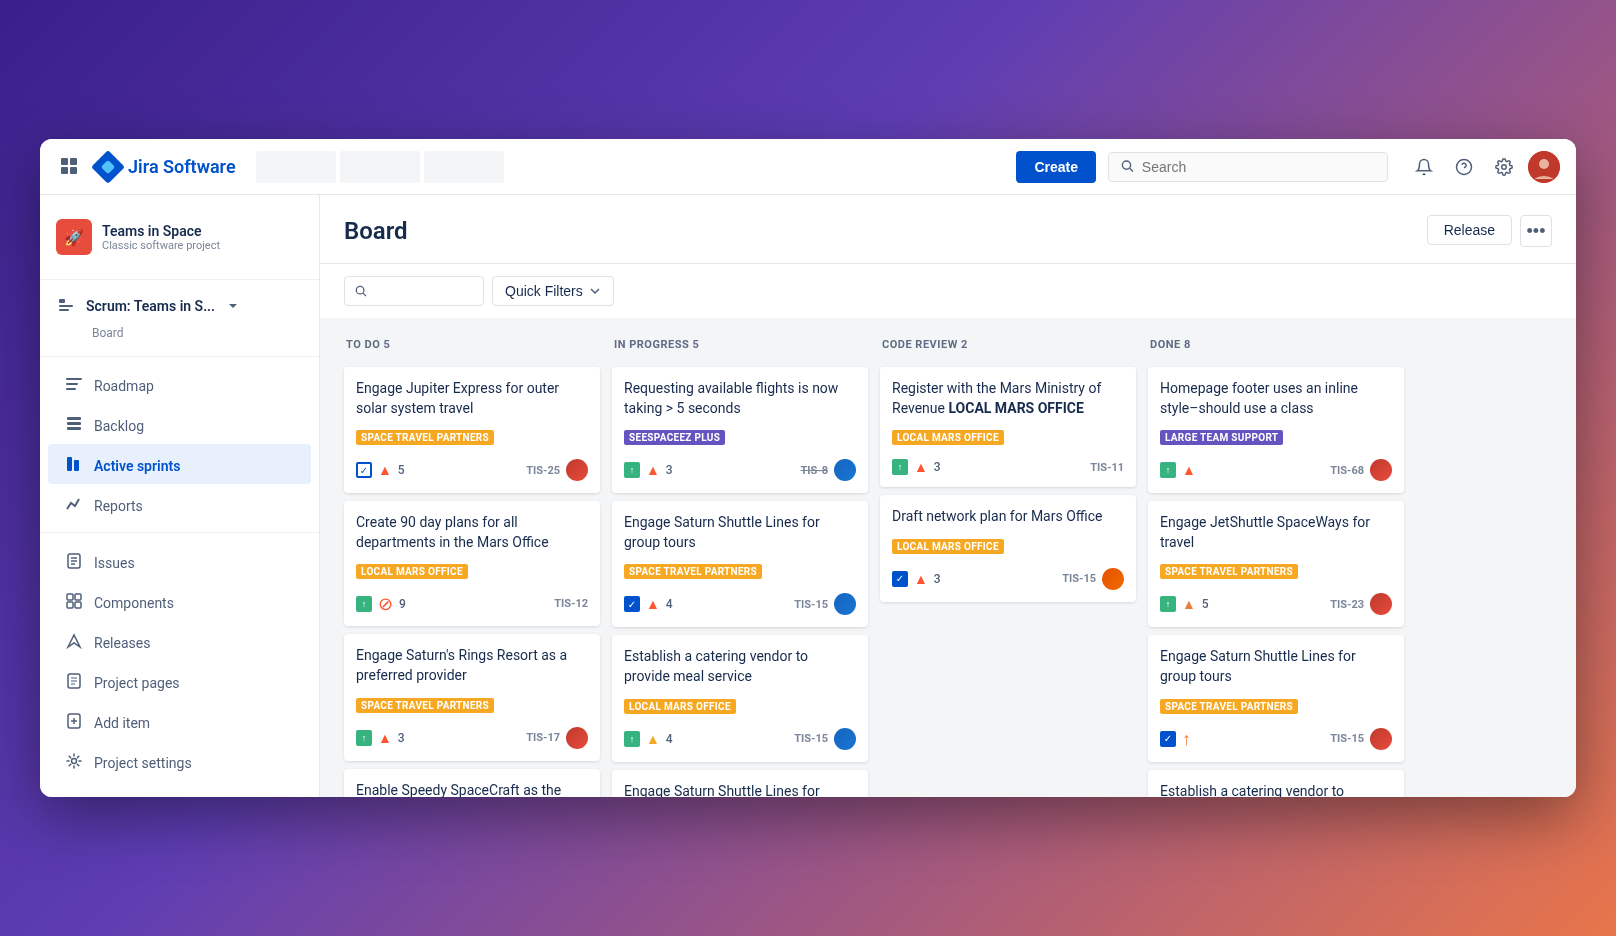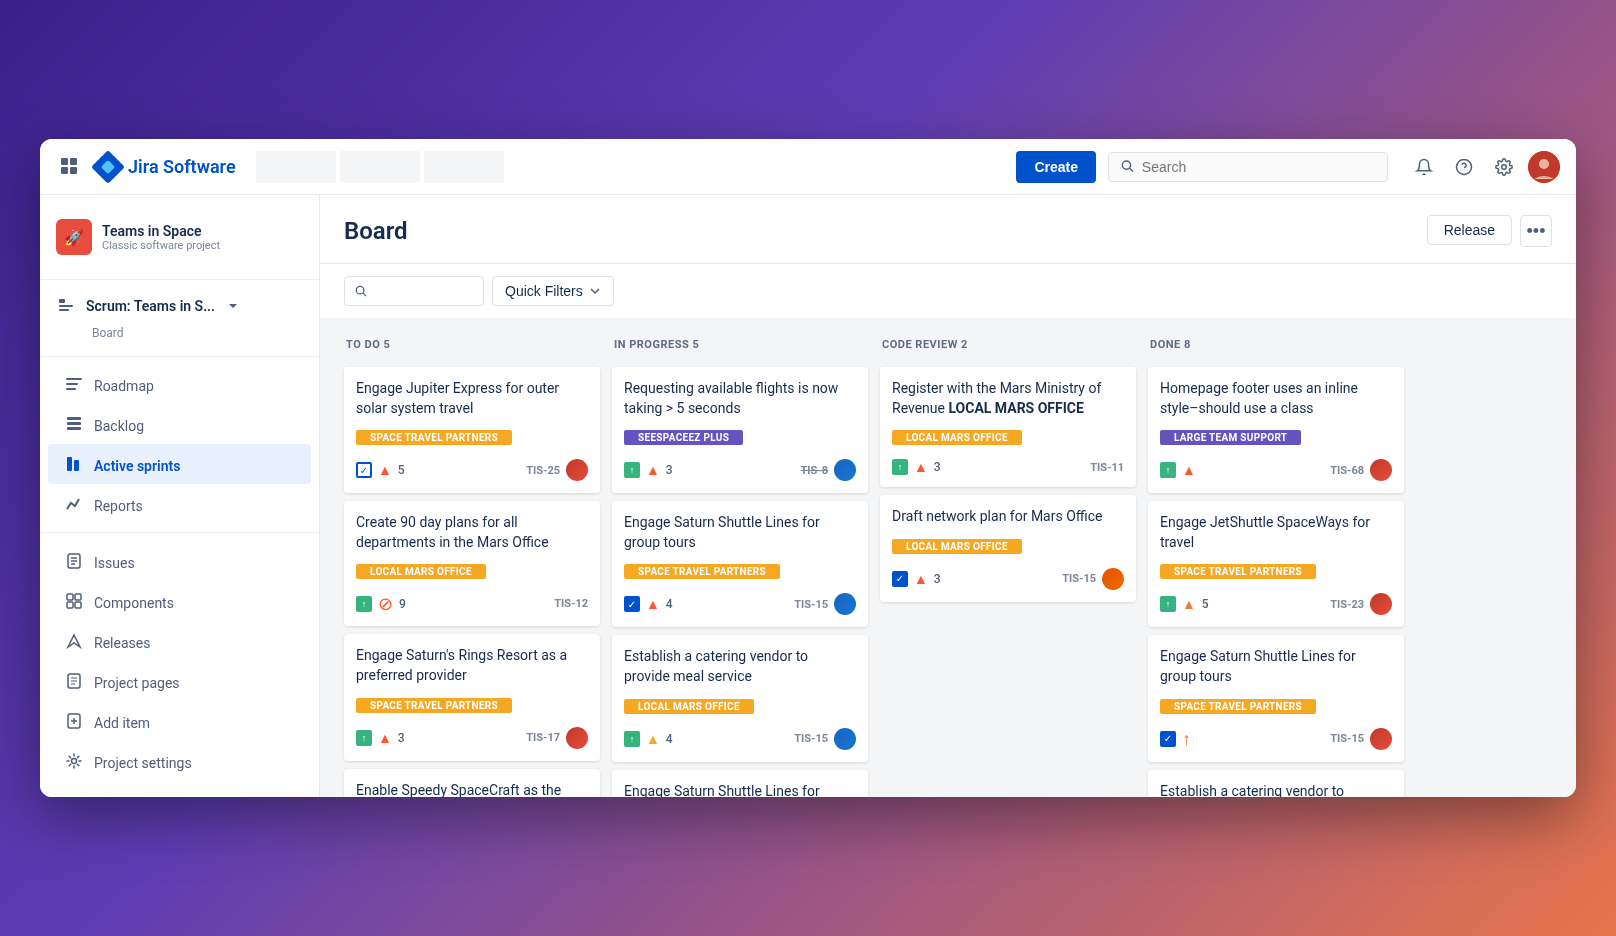--- a/index.html
+++ b/index.html
@@ -257,21 +257,21 @@
       cursor: pointer;
     }
     .card-title {
       font-size: 14px;
       color: #172b4d;
       line-height: 1.4;
       margin-bottom: 8px;
     }
     .card-label {
       display: inline-block;
-      padding: 2px 14px;
+      padding: 2px 5px;
       border-radius: 2px;
       font-size: 10px;
       font-weight: 700;
       color: #fff;
       margin-bottom: 8px;
       letter-spacing: 0.3px;
     }
     .label-space-travel { background: #f6a823; }
     .label-seespaceez { background: #6554c0; }
     .label-local-mars { background: #f6a823; }

